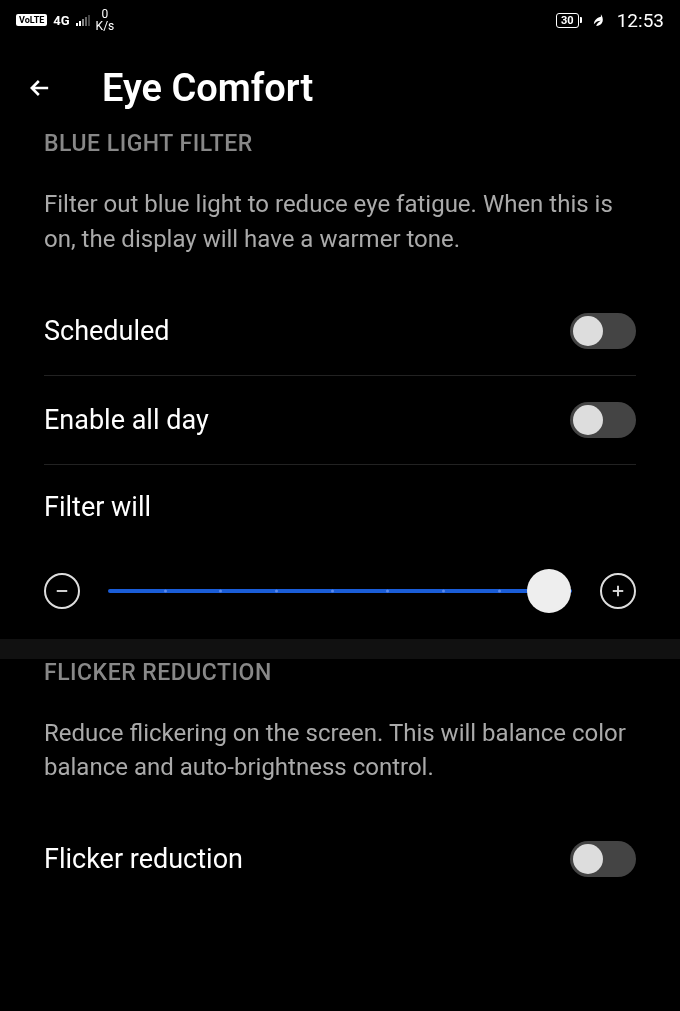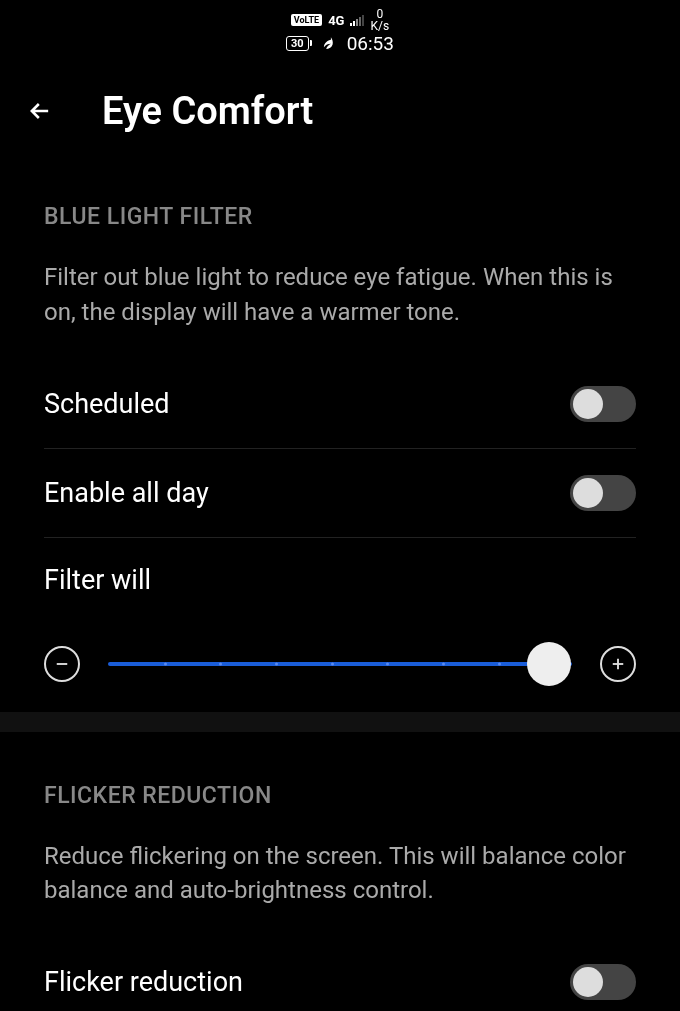--- a/index.html
+++ b/index.html
@@ -14,21 +14,20 @@
       color: #fff;
       font-family: -apple-system, BlinkMacSystemFont, "Segoe UI", Roboto, sans-serif;
       overflow: hidden;
     }
     .status-bar {
       display: flex;
       justify-content: space-between;
       align-items: center;
       padding: 8px 16px 4px 16px;
       font-size: 14px;
-      flex-direction: column;
     }
     .status-left {
       display: flex;
       align-items: center;
       gap: 6px;
     }
     .volte-badge {
       background: #fff;
       color: #000;
       font-size: 9px;
@@ -96,21 +95,20 @@
       font-weight: 600;
     }
     .content {
       padding: 0 44px;
     }
     .section-header {
       font-size: 23px;
       font-weight: 500;
       color: #888;
       letter-spacing: 0.5px;
-      margin-top: 50px;
       margin-bottom: 30px;
     }
     .section-description {
       font-size: 24px;
       color: #aaa;
       line-height: 1.45;
       margin-bottom: 30px;
     }
     .setting-row {
       display: flex;
@@ -234,21 +232,21 @@
       <span>K/s</span>
     </div>
   </div>
   <div class="status-right">
     <span class="battery-box">30</span>
     <span class="leaf-icon">
       <svg width="14" height="14" viewBox="0 0 24 24" fill="#fff">
           <path d="M17 8C8 10 5 16 5 21c3-4 7-6 12-6-4 2-7 5-8 9 3 0 9-1 11-8 1-5-1-9-3-12 0 2 0 3 0 4z"></path>
         </svg>
     </span>
-    <span class="clock">06:53</span>
+    <span class="clock">12:53</span>
   </div>
 </div>
 
 <div class="header">
   <div class="back-arrow">
     <svg width="28" height="28" viewBox="0 0 24 24" fill="none" stroke="#fff" stroke-width="2.2">
       <path d="M19 12H5M11 18l-6-6 6-6"></path>
     </svg>
   </div>
   <h1 class="page-title">Eye Comfort</h1>

